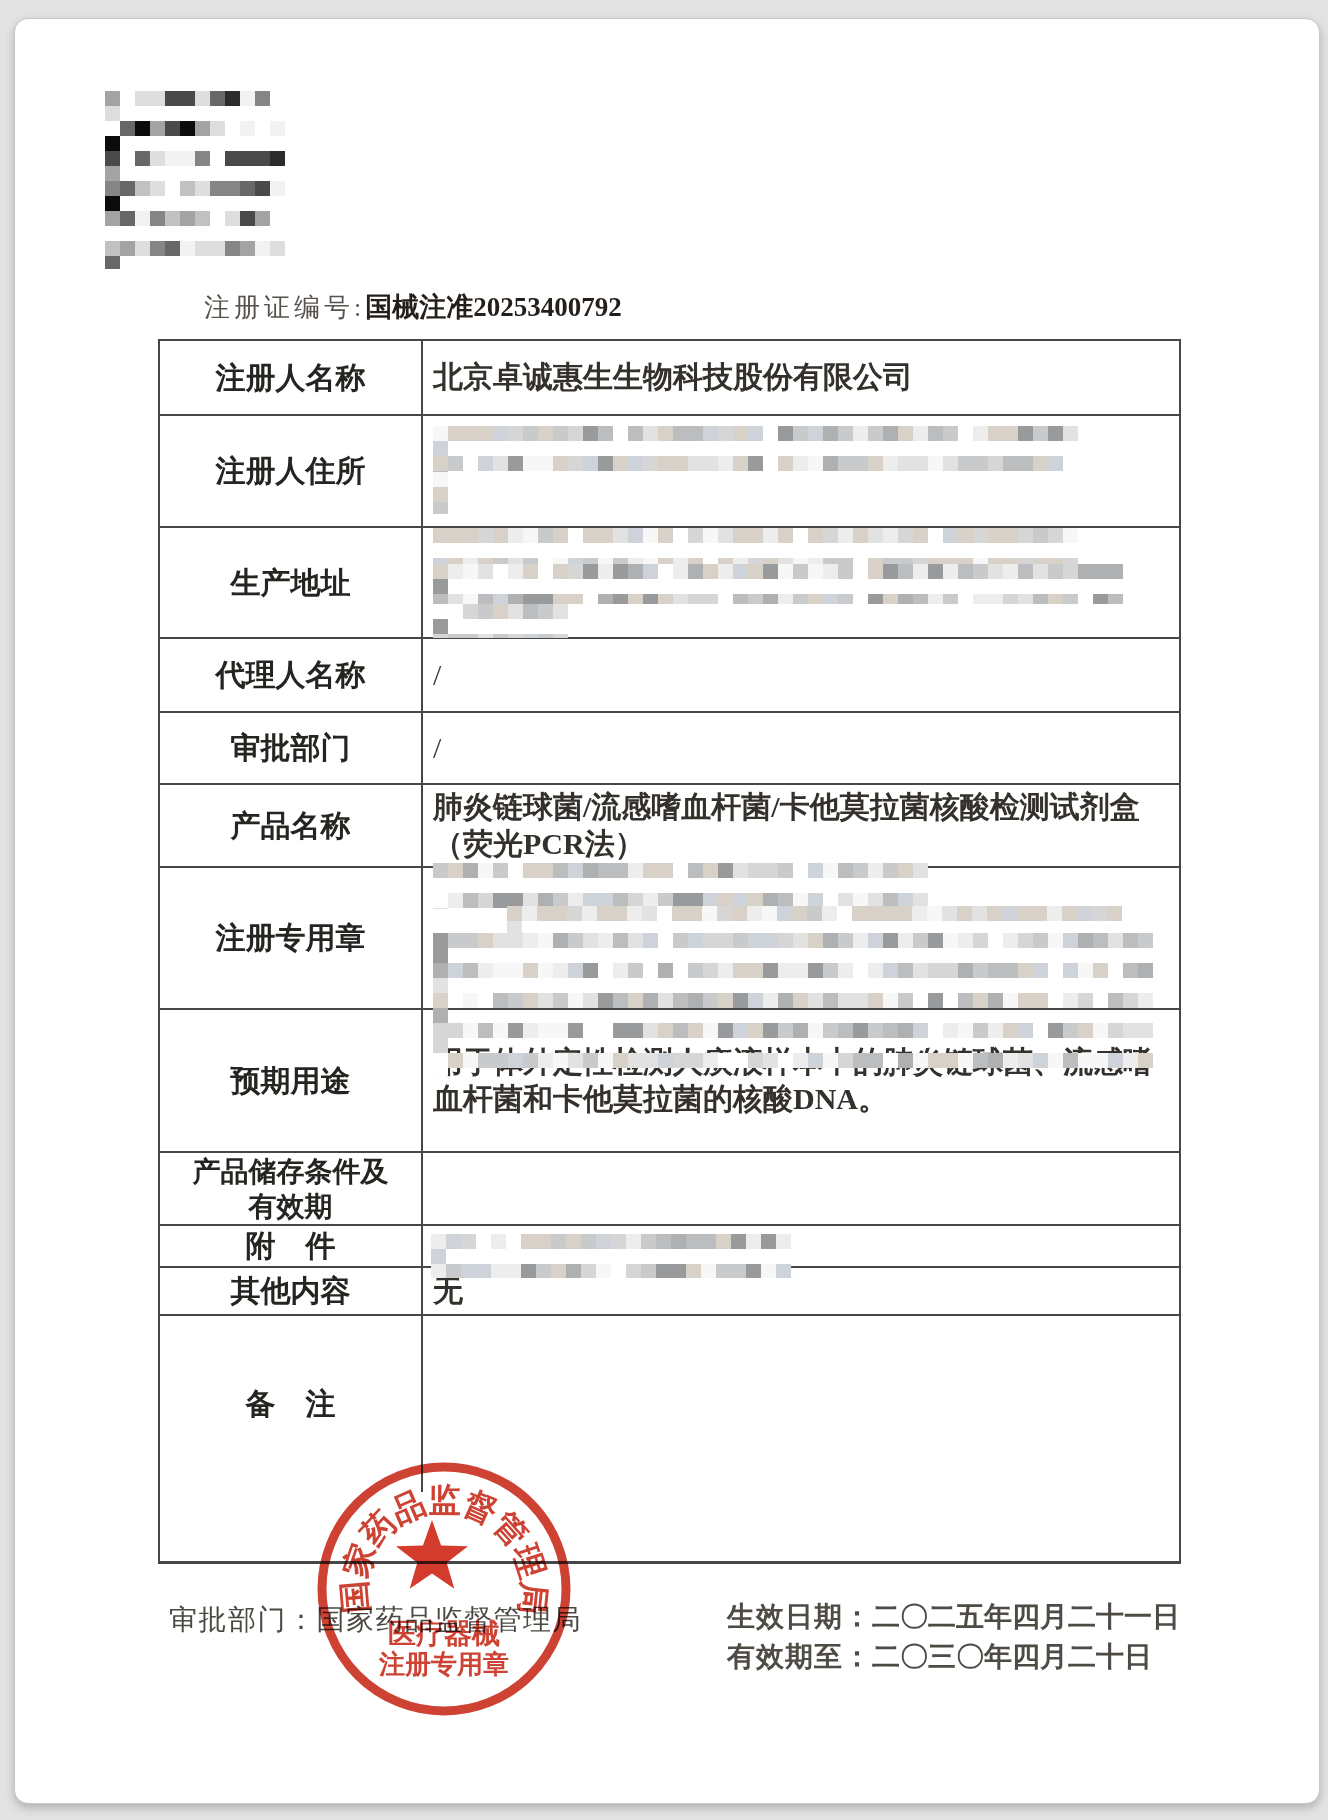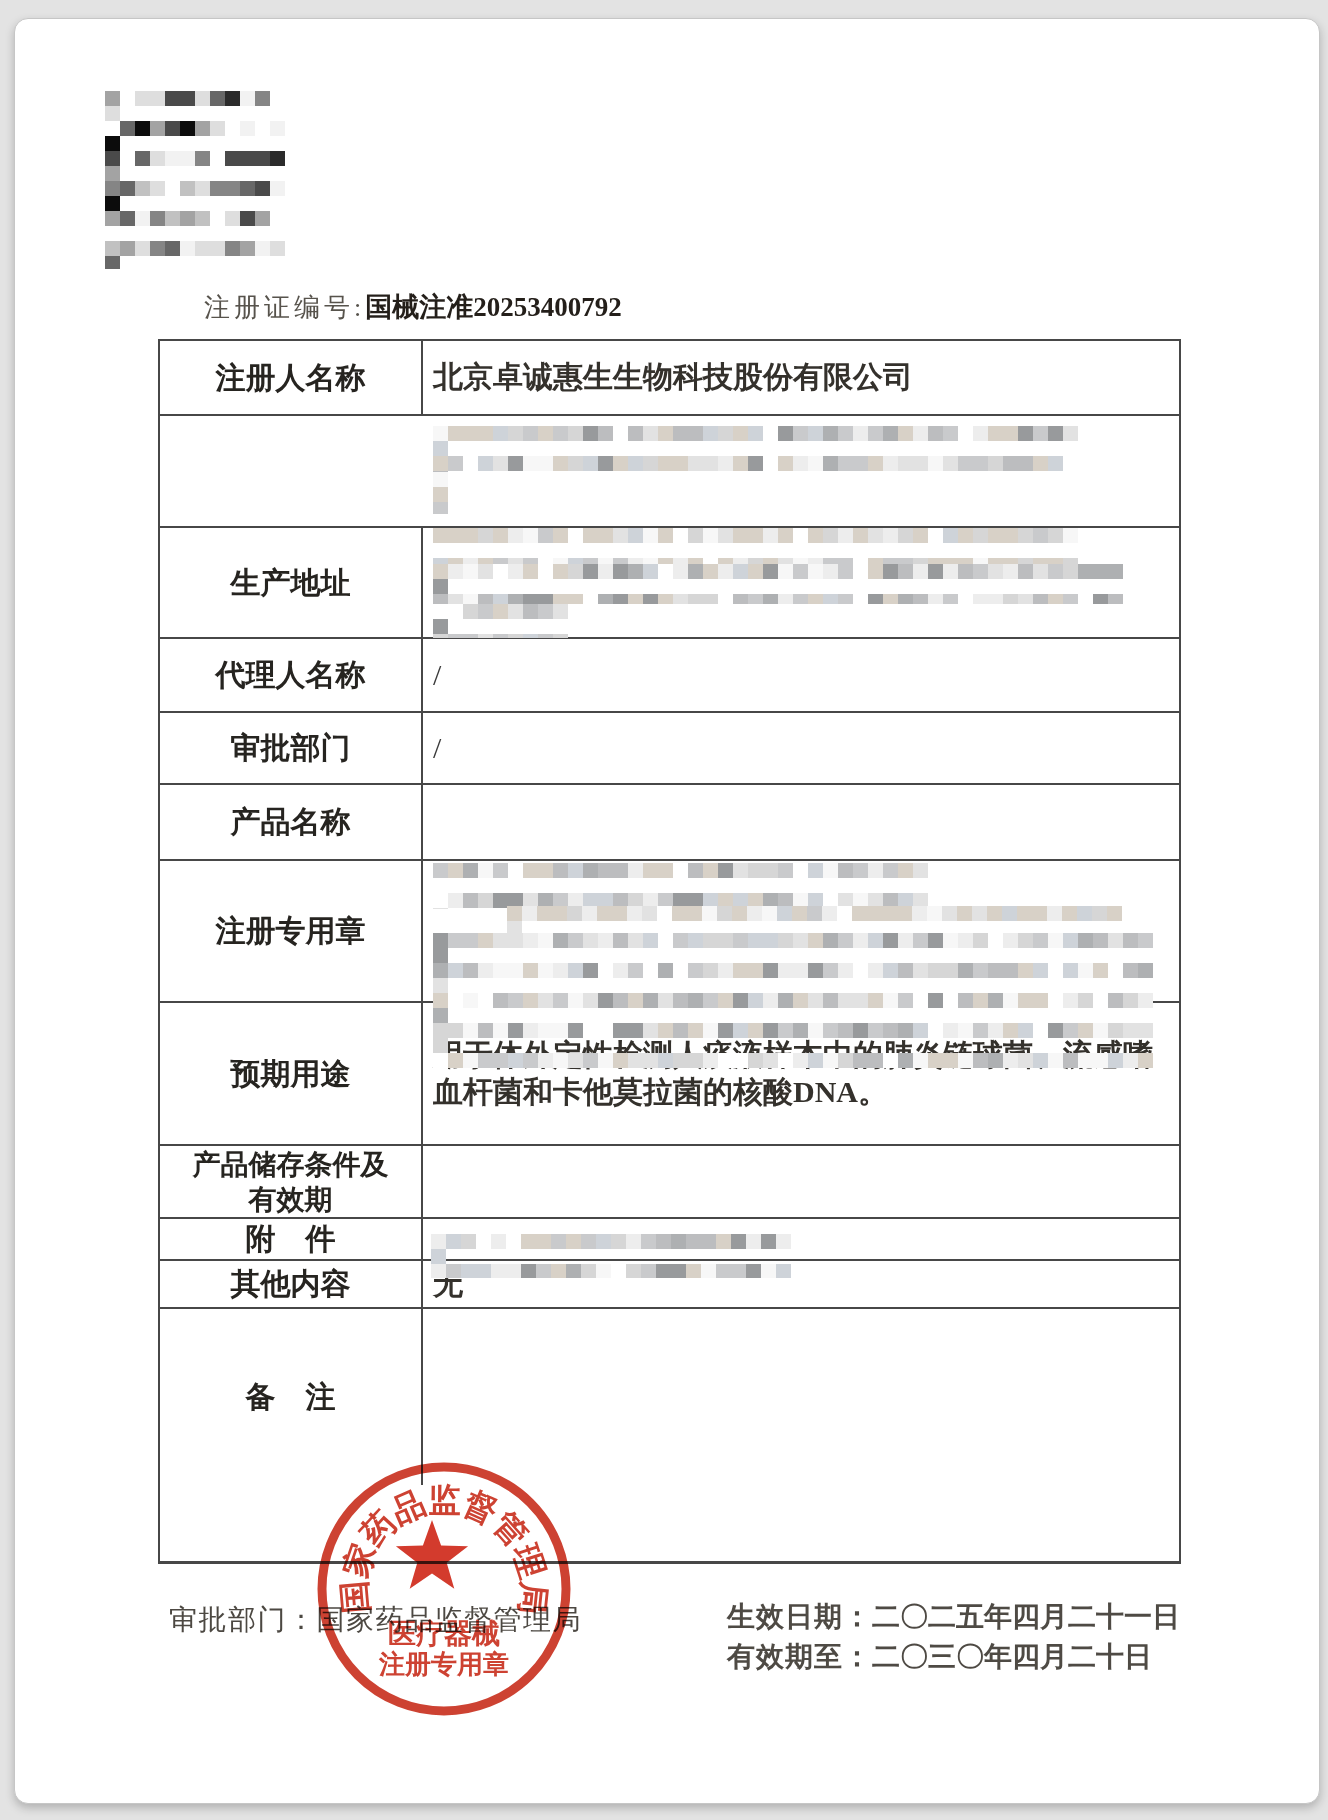--- a/index.html
+++ b/index.html
@@ -70,36 +70,38 @@
   <div class="abs regline">
     <span class="lbl">注册证编号:</span><span class="val">国械注准20253400792</span>
   </div>
 
   <div class="abs doc-table" id="doc-table">
       <div class="t-row" style="flex: 0 0 75px;">
         <div class="t-label">注册人名称</div>
         <div class="t-value">北京卓诚惠生生物科技股份有限公司</div>
       </div>
       <div class="t-row" style="flex: 0 0 112px;">
+        <div class="t-label">注册人住所</div>
         <div class="t-value"></div>
       </div>
       <div class="t-row" style="flex: 0 0 111px;">
         <div class="t-label">生产地址</div>
         <div class="t-value"></div>
       </div>
       <div class="t-row" style="flex: 0 0 74px;">
         <div class="t-label">代理人名称</div>
         <div class="t-value slash">/</div>
       </div>
       <div class="t-row" style="flex: 0 0 72px;">
         <div class="t-label">审批部门</div>
         <div class="t-value slash">/</div>
       </div>
       <div class="t-row" style="flex: 0 0 76px;">
         <div class="t-label">产品名称</div>
+        <div class="t-value">肺炎链球菌/流感嗜血杆菌/卡他莫拉菌核酸检测试剂盒（荧光PCR法）</div>
       </div>
       <div class="t-row" style="flex: 0 0 142px;">
         <div class="t-label">注册专用章</div>
         <div class="t-value"></div>
       </div>
       <div class="t-row" style="flex: 0 0 143px;">
         <div class="t-label">预期用途</div>
         <div class="t-value">用于体外定性检测人痰液样本中的肺炎链球菌、流感嗜血杆菌和卡他莫拉菌的核酸DNA。</div>
       </div>
       <div class="t-row" style="flex: 0 0 73px;">

